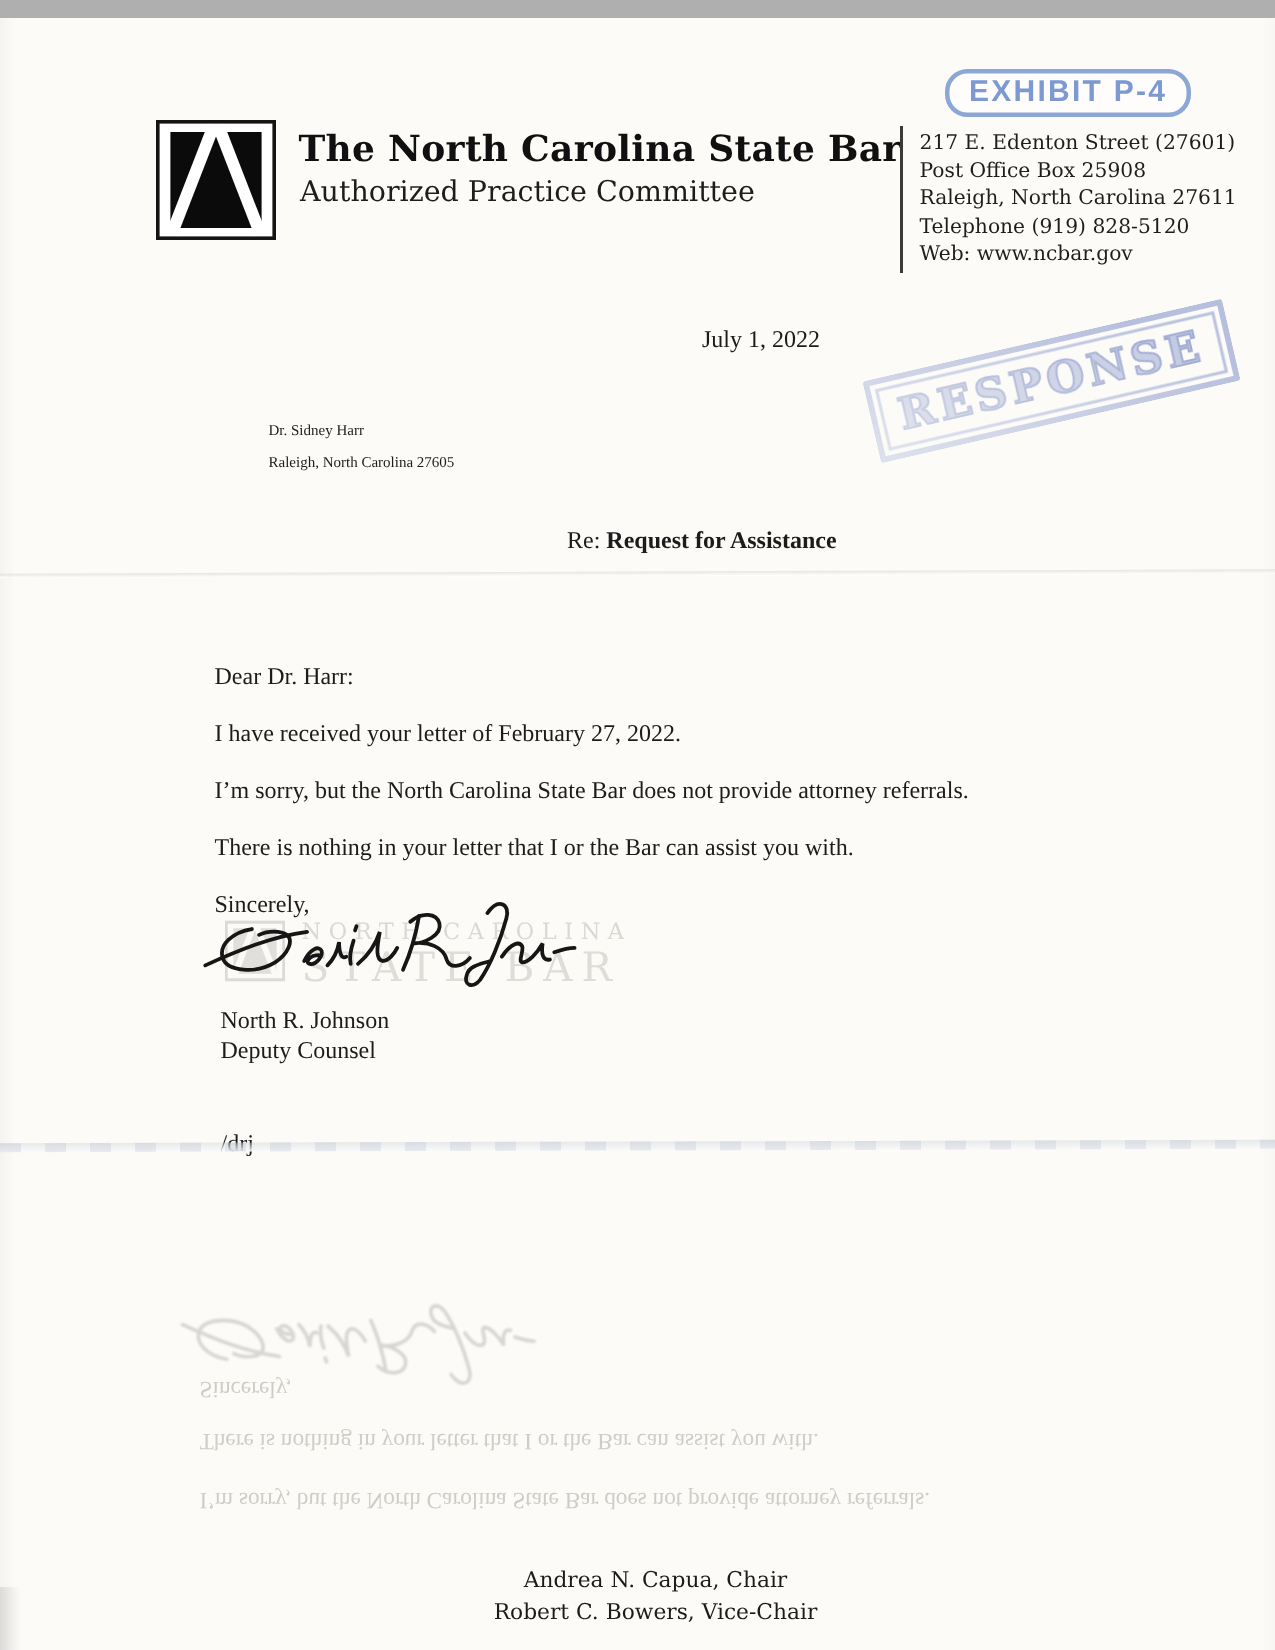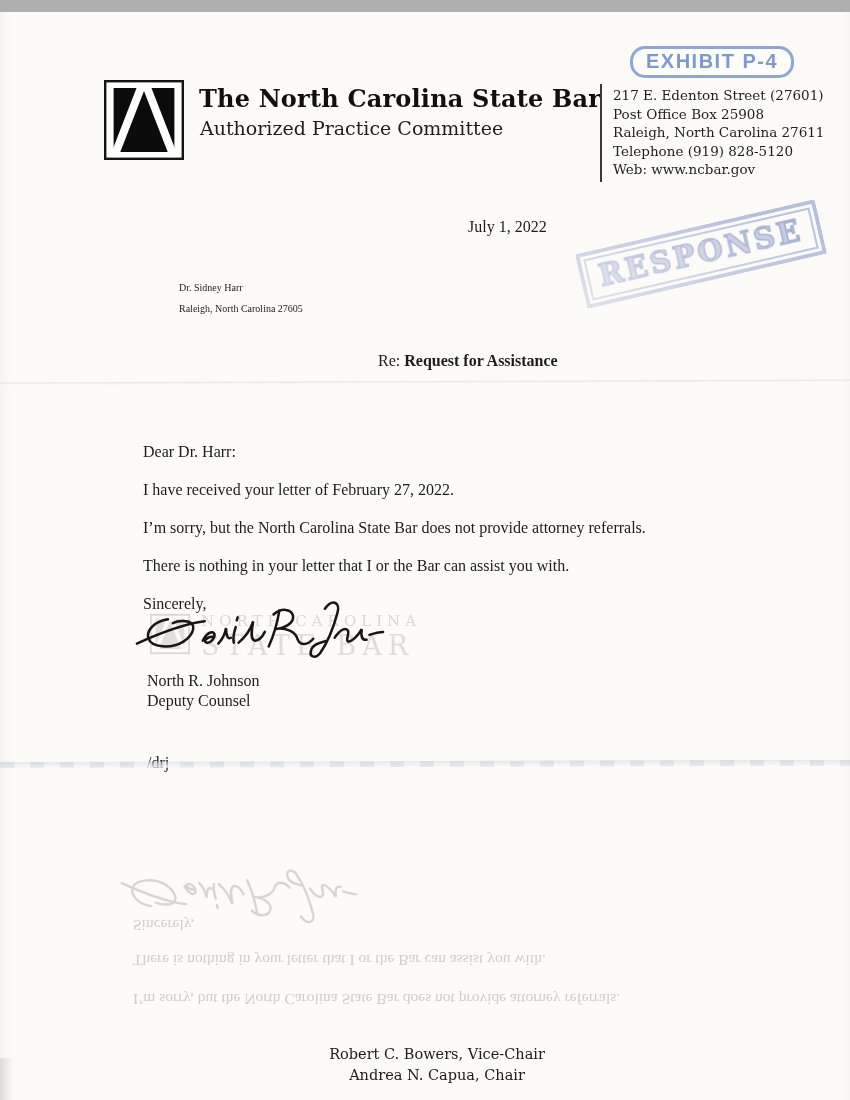--- a/index.html
+++ b/index.html
@@ -158,18 +158,18 @@
   <div class="crease crease-2"></div>
 
   <svg class="bleed-sig" width="240" height="68" viewBox="0 0 260 72">
     <use href="#sig-g" stroke="#a8a7a1"></use>
   </svg>
   <div class="bleed" style="left:133px;top:916px">Sincerely,</div>
   <div class="bleed" style="left:133px;top:951px">There is nothing in your letter that I or the Bar can assist you with.</div>
   <div class="bleed" style="left:133px;top:990px">I’m sorry, but the North Carolina State Bar does not provide attorney referrals.</div>
 
   <div class="footer">
+    <div>Andrea N. Capua, Chair</div>
     <div>Robert C. Bowers, Vice-Chair</div>
-    <div>Andrea N. Capua, Chair</div>
   </div>
 
   <div class="corner-shade"></div>
 </div>
 
 </body></html>

